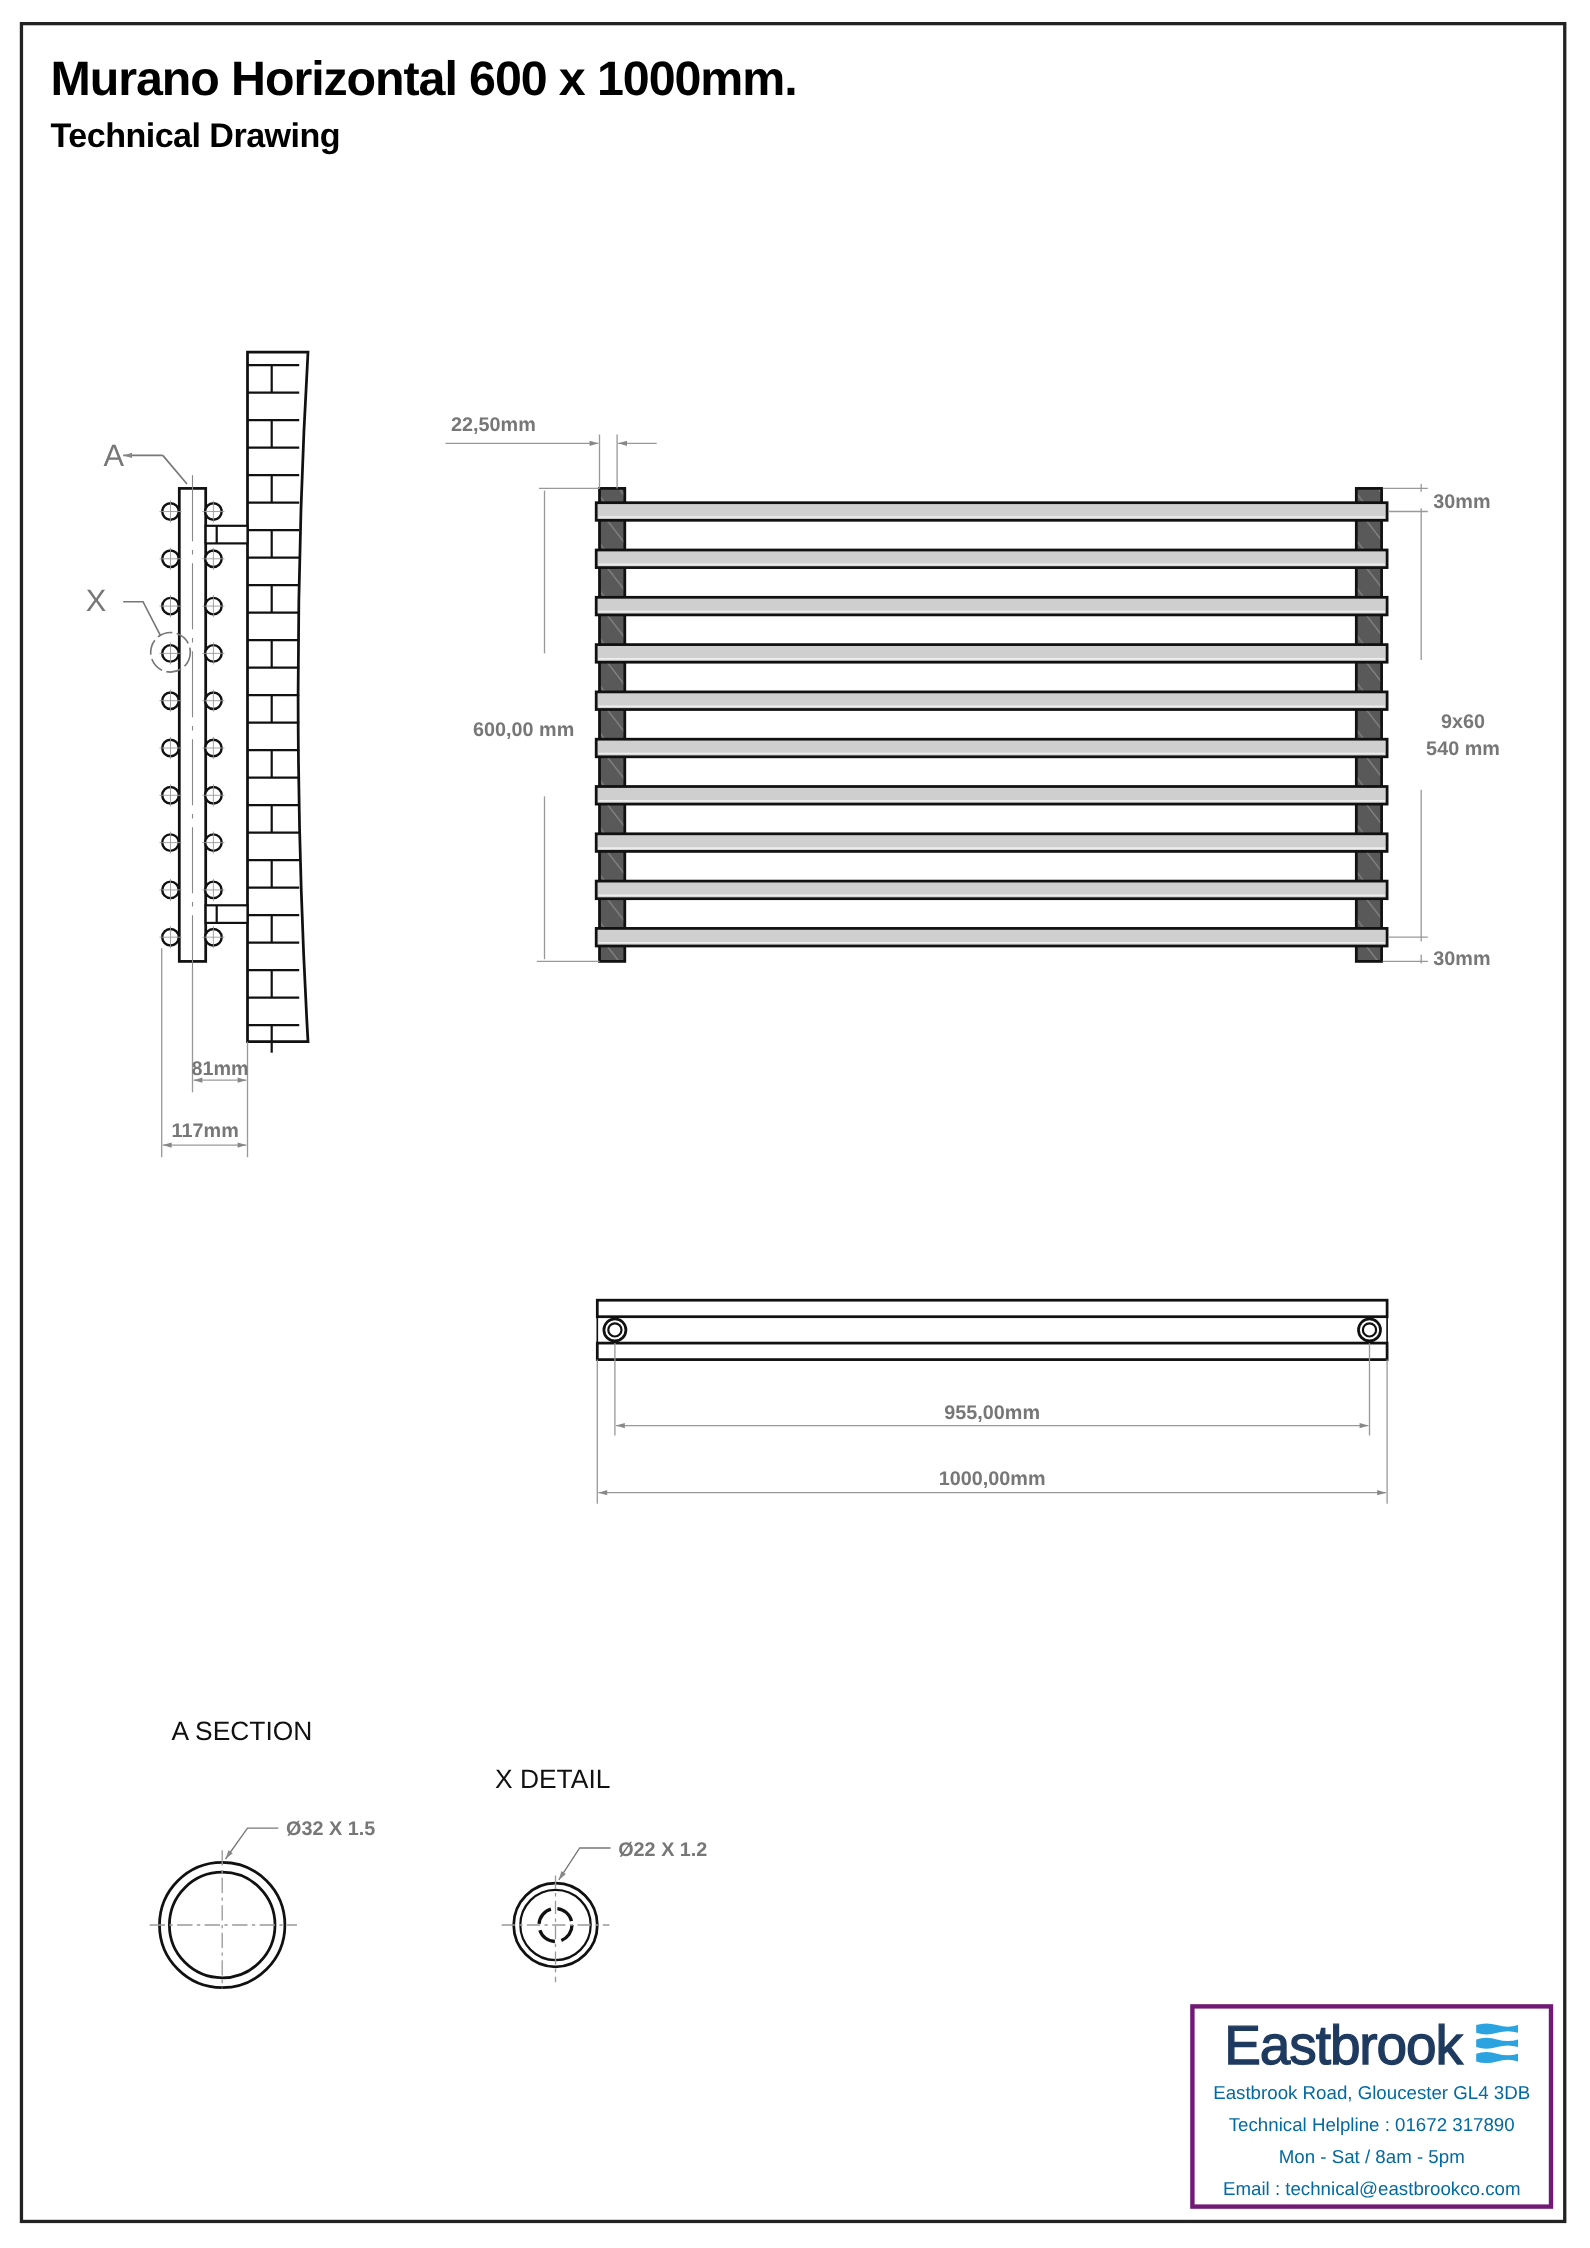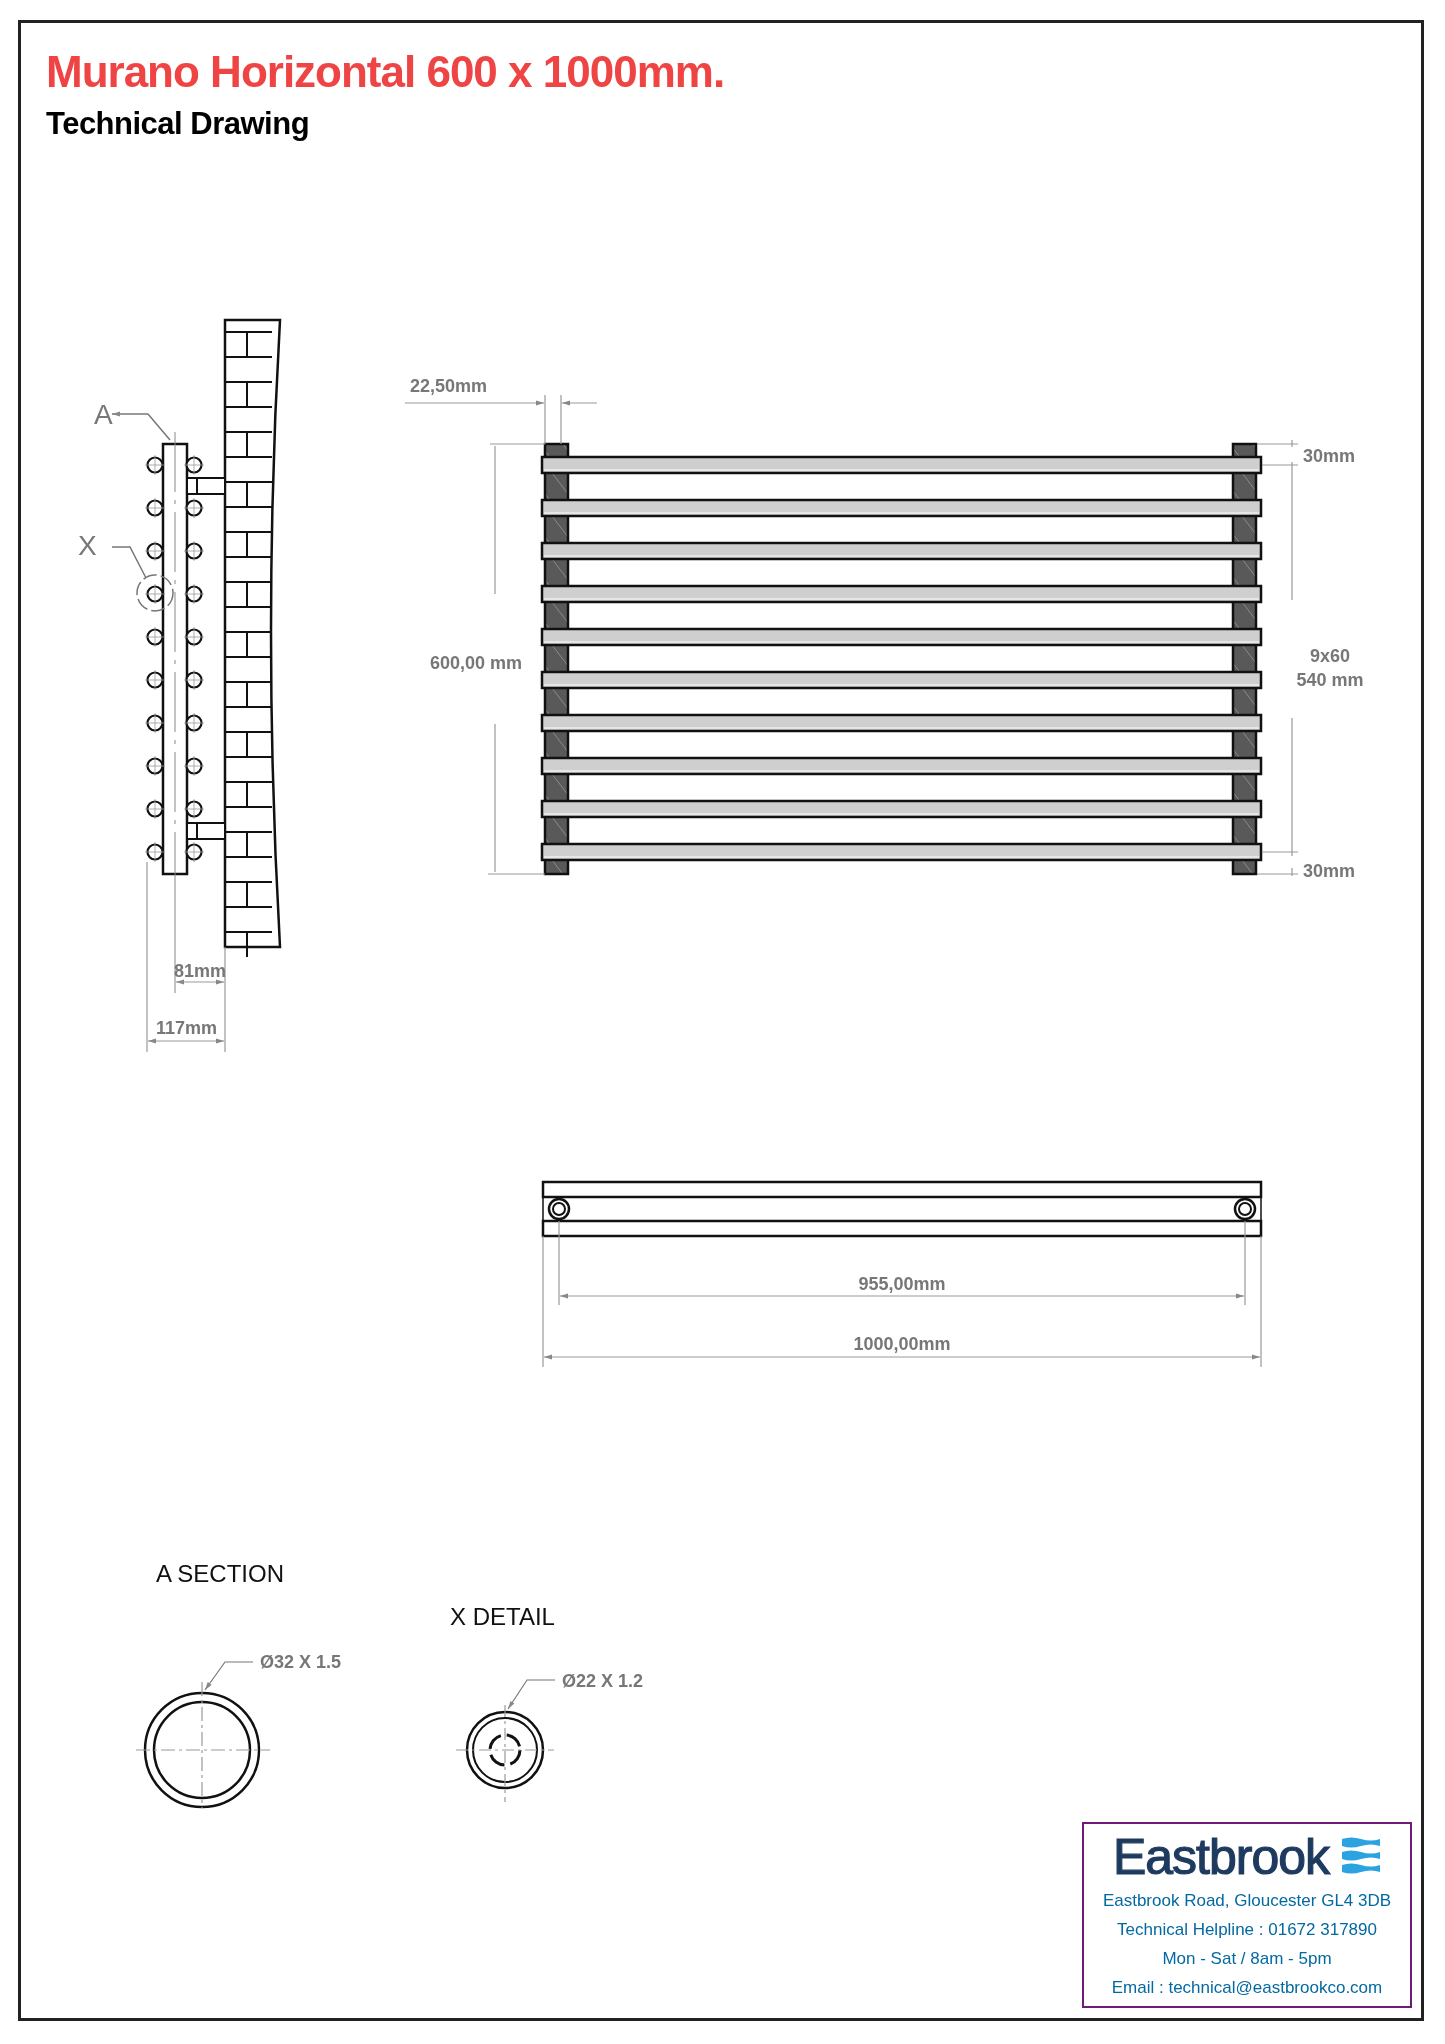--- a/index.html
+++ b/index.html
@@ -1,24 +1,24 @@
 <!DOCTYPE html>
 <html><head>
 <meta charset="utf-8">
 <style>
   html, body { margin: 0; padding: 0; background: #ffffff; }
   body { width: 1445px; height: 2044px; position: relative; overflow: hidden; font-family: "Liberation Sans", sans-serif; }
   .page-border { position: absolute; left: 18px; top: 20px; width: 1406px; height: 2001px; border: 3px solid #222; box-sizing: border-box; }
-  .title { position: absolute; left: 46px; top: 50px; font-family: "Liberation Sans", sans-serif; font-weight: 700; font-size: 44px; color: #ef4444; letter-spacing: -1px; line-height: 1; }
+  .title { position: absolute; left: 46px; top: 50px; font-family: "Liberation Sans", sans-serif; font-weight: 700; font-size: 44px; color: #000000; letter-spacing: -1px; line-height: 1; }
   .subtitle { position: absolute; left: 46px; top: 108px; font-family: "Liberation Sans", sans-serif; font-weight: 700; font-size: 31px; color: #000; letter-spacing: -0.5px; line-height: 1; }
   svg.drawing { position: absolute; left: 0; top: 0; }
   .dim { font-family: "Liberation Sans", sans-serif; font-weight: 700; font-size: 18px; fill: #777; }
   .label { font-family: "Liberation Sans", sans-serif; font-size: 24px; fill: #111; }
   .callout { font-family: "Liberation Sans", sans-serif; font-size: 28px; fill: #777; }
-  .brand-box { position: absolute; left: 1082px; top: 1822px; width: 330px; height: 186px; border: 2px solid #701a75; box-sizing: border-box; text-align: center; background: #fff; }
+  .brand-box { position: absolute; left: 1082px; top: 1822px; width: 330px; height: 186px; border: 4px solid #701a75; box-sizing: border-box; text-align: center; background: #fff; }
   .brand-row { display: flex; align-items: center; justify-content: center; margin-top: 4px; height: 58px; }
   .brand-name { font-family: "Liberation Sans", sans-serif; font-size: 50px; font-weight: 400; color: #1f3a5f; letter-spacing: -1px; line-height: 1; -webkit-text-stroke: 1.2px #1f3a5f; }
   .brand-waves { margin-left: 12px; display: inline-block; width: 40px; height: 44px; }
   .brand-line { font-family: "Liberation Sans", sans-serif; font-size: 17px; color: #0369a1; line-height: 29px; }
 </style>
 </head>
 <body>
 
 <div class="page-border"></div>
 

